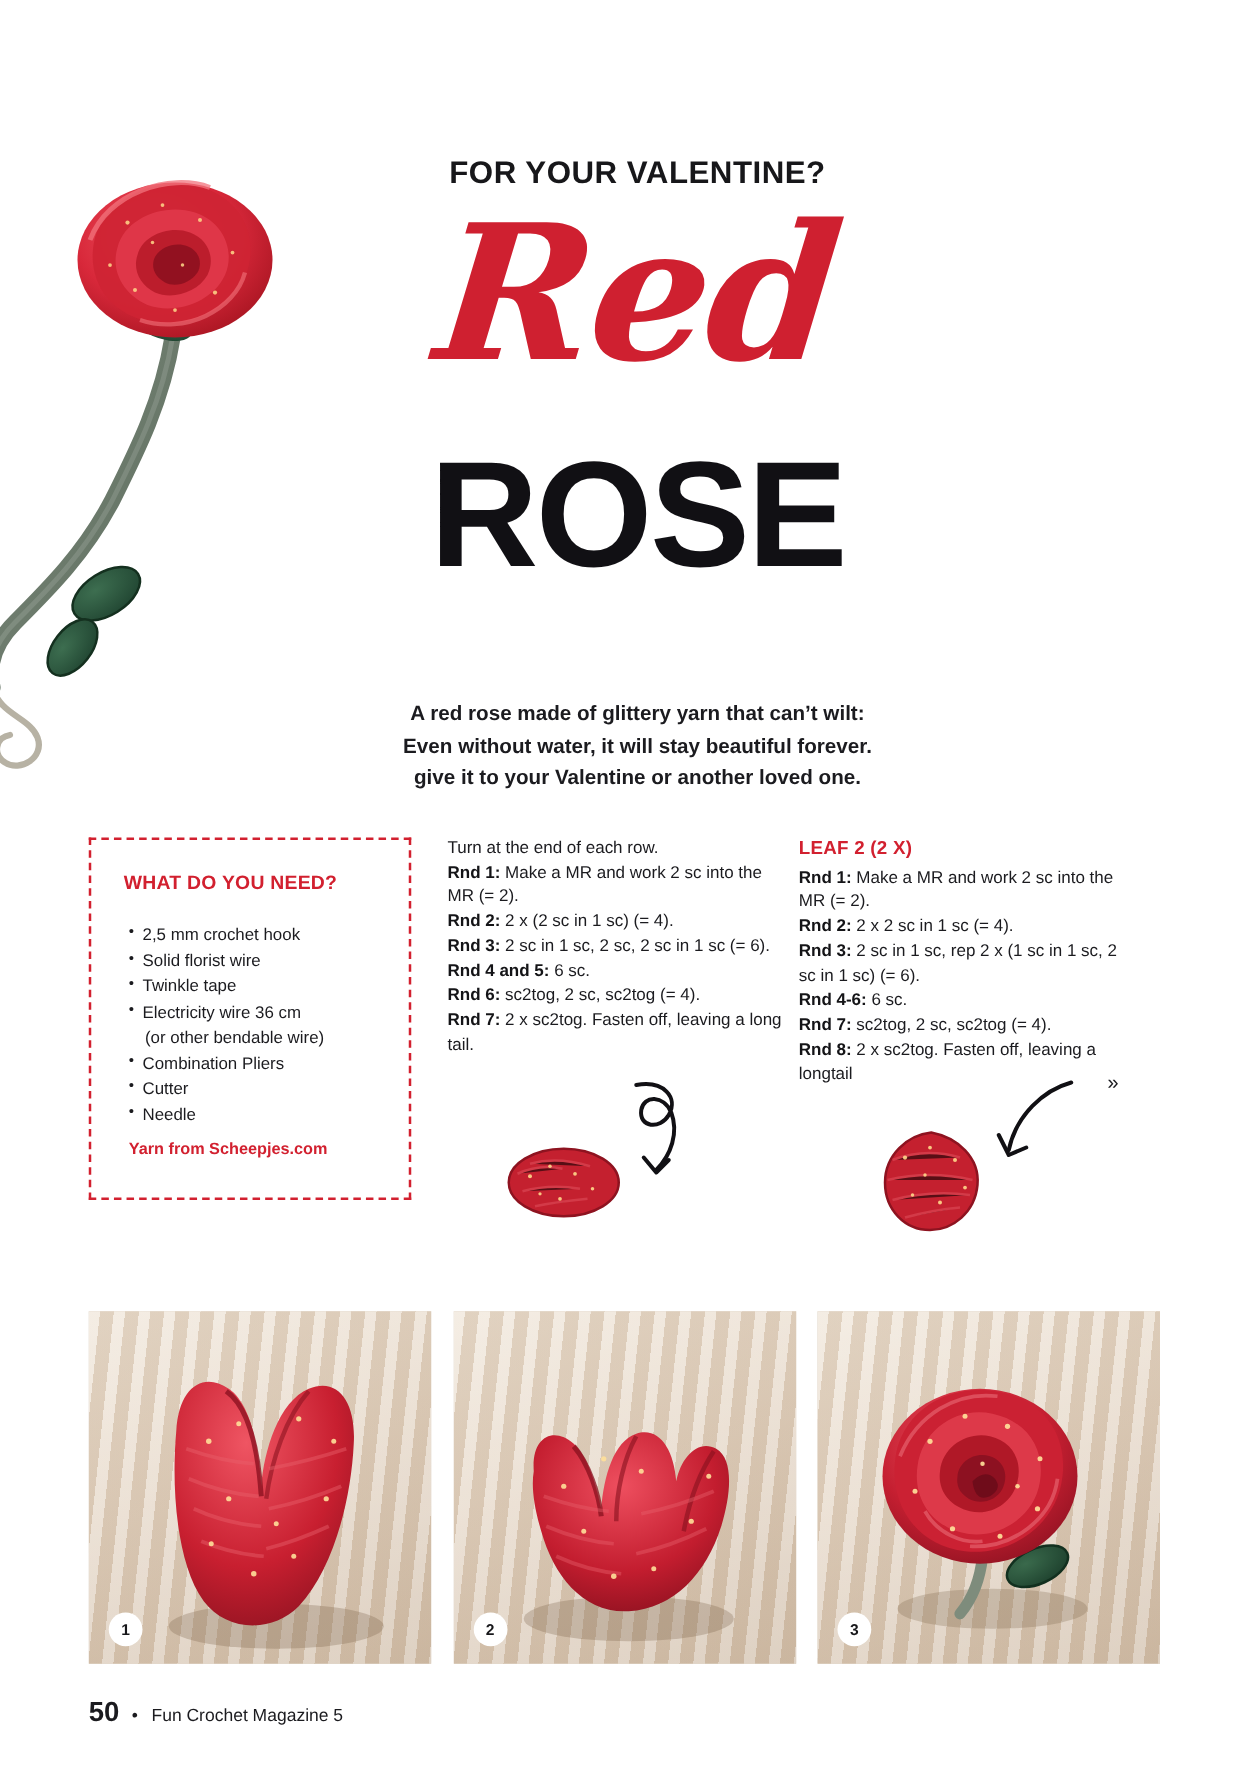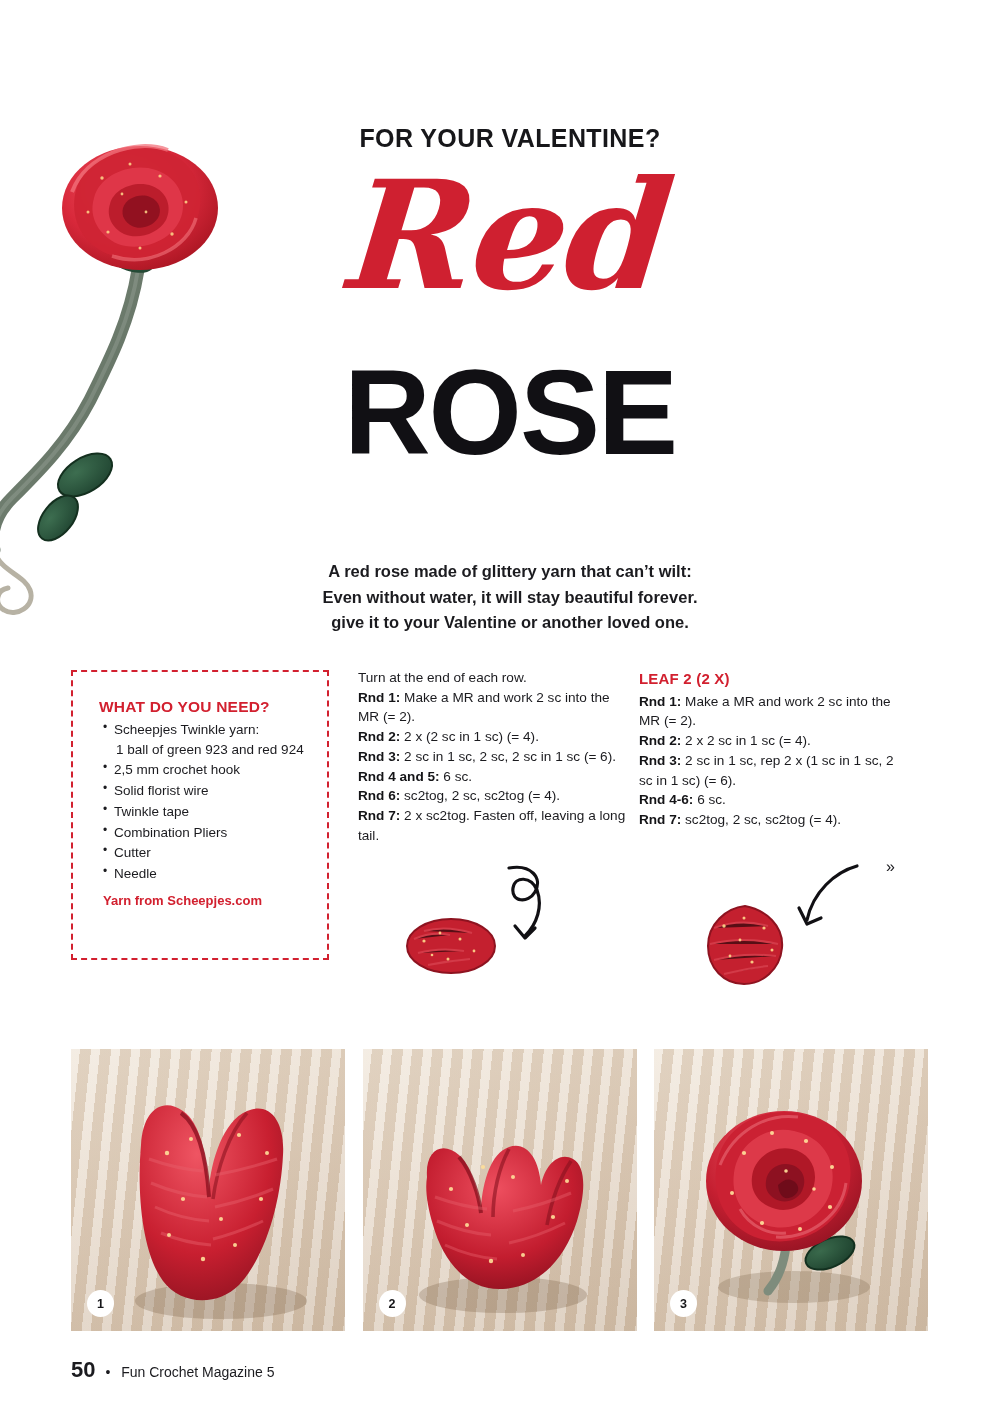--- a/index.html
+++ b/index.html
@@ -90,21 +90,21 @@
   .needbox {
     position: absolute;
     left: 71px;
     top: 670px;
     width: 258px;
     height: 290px;
     border: 2px dashed #d2202f;
     box-sizing: border-box;
   }
   .needbox h3 {
-    margin: 26px 0 4px 26px;
+    margin: 26px 0 22px 26px;
     font-size: 15.5px;
     color: #d2202f;
     letter-spacing: 0.2px;
   }
   .needbox ul {
     margin: 0;
     padding: 0 18px 0 30px;
     list-style: none;
   }
   .needbox li {
@@ -317,27 +317,27 @@
 
   <div class="intro">
     <div>A red rose made of glittery yarn that can’t wilt:</div>
     <div>Even without water, it will stay beautiful forever.</div>
     <div>give it to your Valentine or another loved one.</div>
   </div>
 
   <div class="needbox">
     <h3>WHAT DO YOU NEED?</h3>
     <ul>
-      <li>
-        <span>Scheepjes Twinkle yarn:</span>
-        <span class="sub">1 ball of green 923 and red 924</span>
-      </li>
       <li>2,5 mm crochet hook</li>
       <li>Solid florist wire</li>
       <li>Twinkle tape</li>
+      <li>
+        <span>Electricity wire 36 cm</span>
+        <span class="sub">(or other bendable wire)</span>
+      </li>
       <li>Combination Pliers</li>
       <li>Cutter</li>
       <li>Needle</li>
     </ul>
     <div class="yarnfrom">Yarn from Scheepjes.com</div>
   </div>
 
   <div class="col" id="col-leaf1">
     <p>Turn at the end of each row.</p>
     <p>
@@ -369,20 +369,23 @@
       <b>Rnd 2:</b><span> 2 x 2 sc in 1 sc (= 4).</span>
     </p>
     <p>
       <b>Rnd 3:</b><span> 2 sc in 1 sc, rep 2 x (1 sc in 1 sc, 2 sc in 1 sc) (= 6).</span>
     </p>
     <p>
       <b>Rnd 4-6:</b><span> 6 sc.</span>
     </p>
     <p>
       <b>Rnd 7:</b><span> sc2tog, 2 sc, sc2tog (= 4).</span>
+    </p>
+    <p>
+      <b>Rnd 8:</b><span> 2 x sc2tog. Fasten off, leaving a longtail</span>
     </p>
   </div>
 
   <svg class="leafswatch1" viewBox="0 0 94 62">
     <ellipse cx="47" cy="31" rx="44" ry="27" fill="#c4202f"></ellipse>
     <ellipse cx="47" cy="31" rx="44" ry="27" fill="none" stroke="#8e1320" stroke-width="2"></ellipse>
     <g stroke="#e0505d" stroke-width="2" opacity="0.55">
       <path d="M10 24 q18 -8 36 -4"></path>
         <path d="M14 38 q22 -6 46 -2"></path>
       <path d="M24 50 q20 -4 42 -6"></path>

